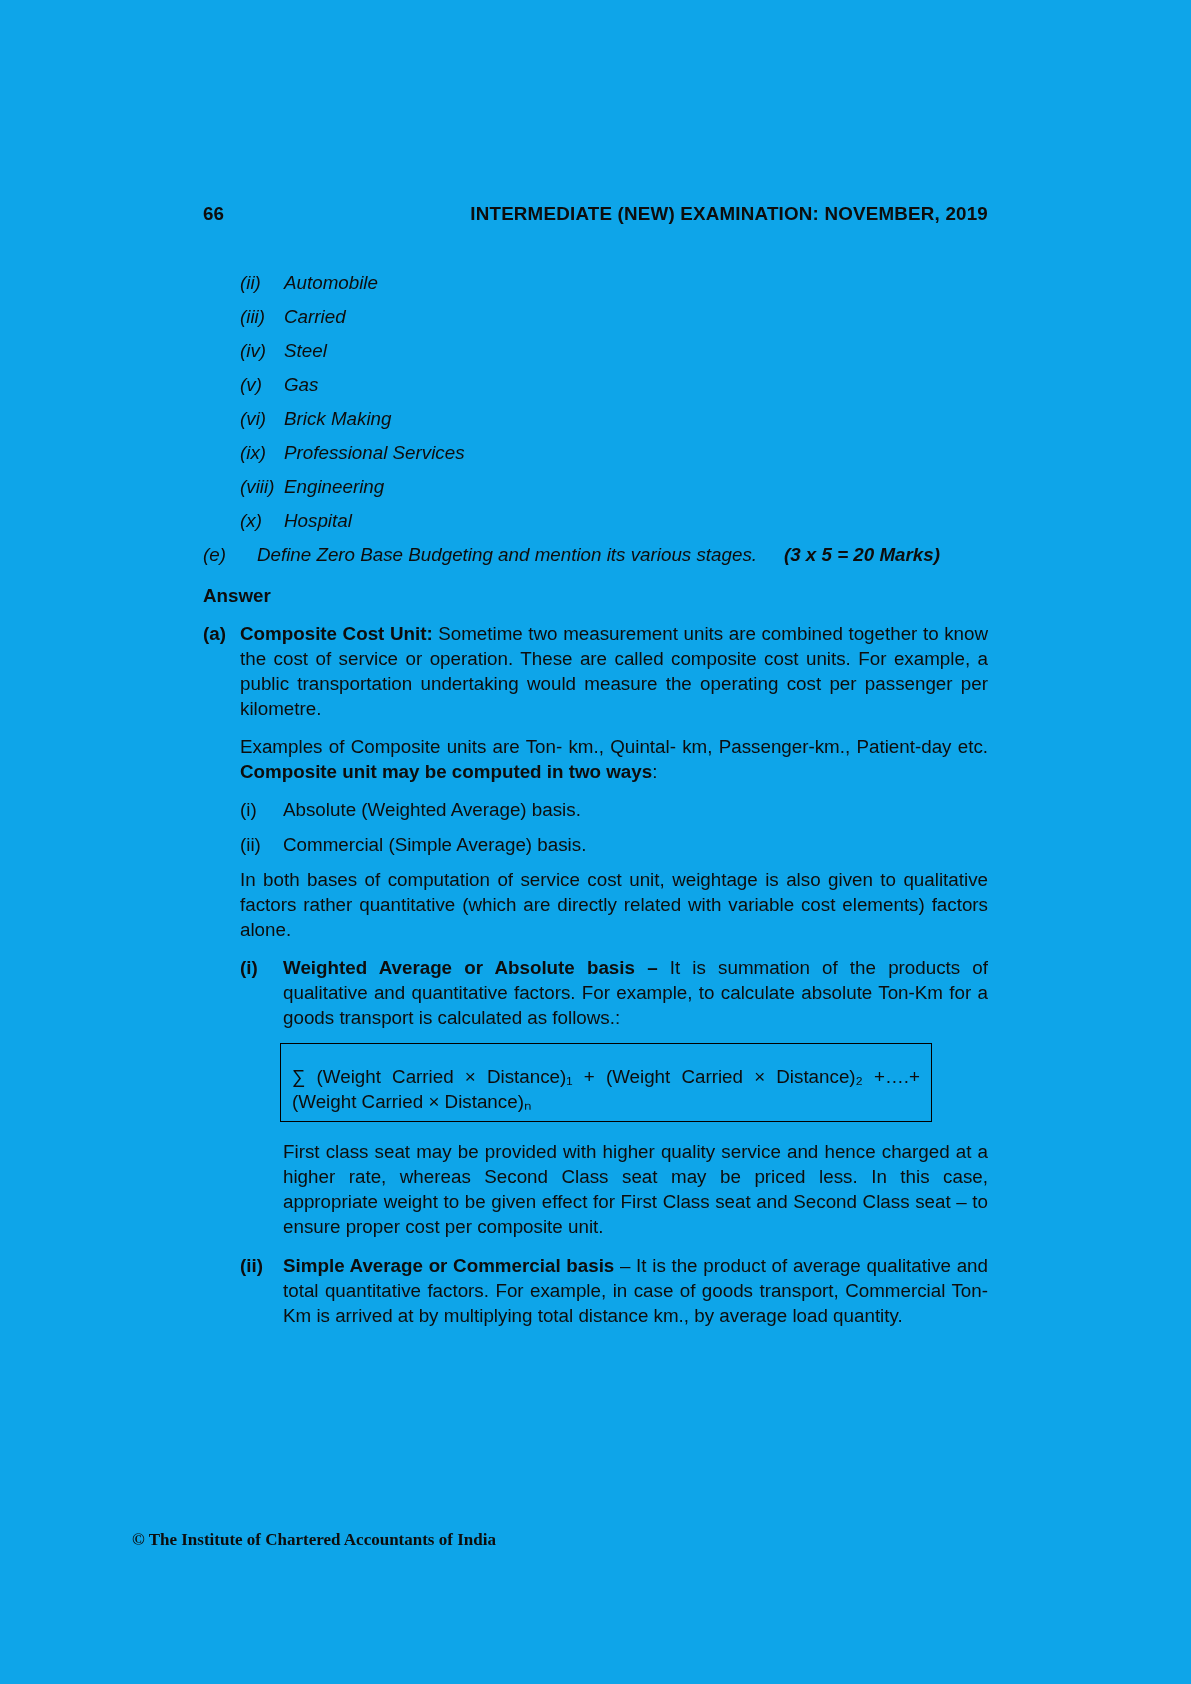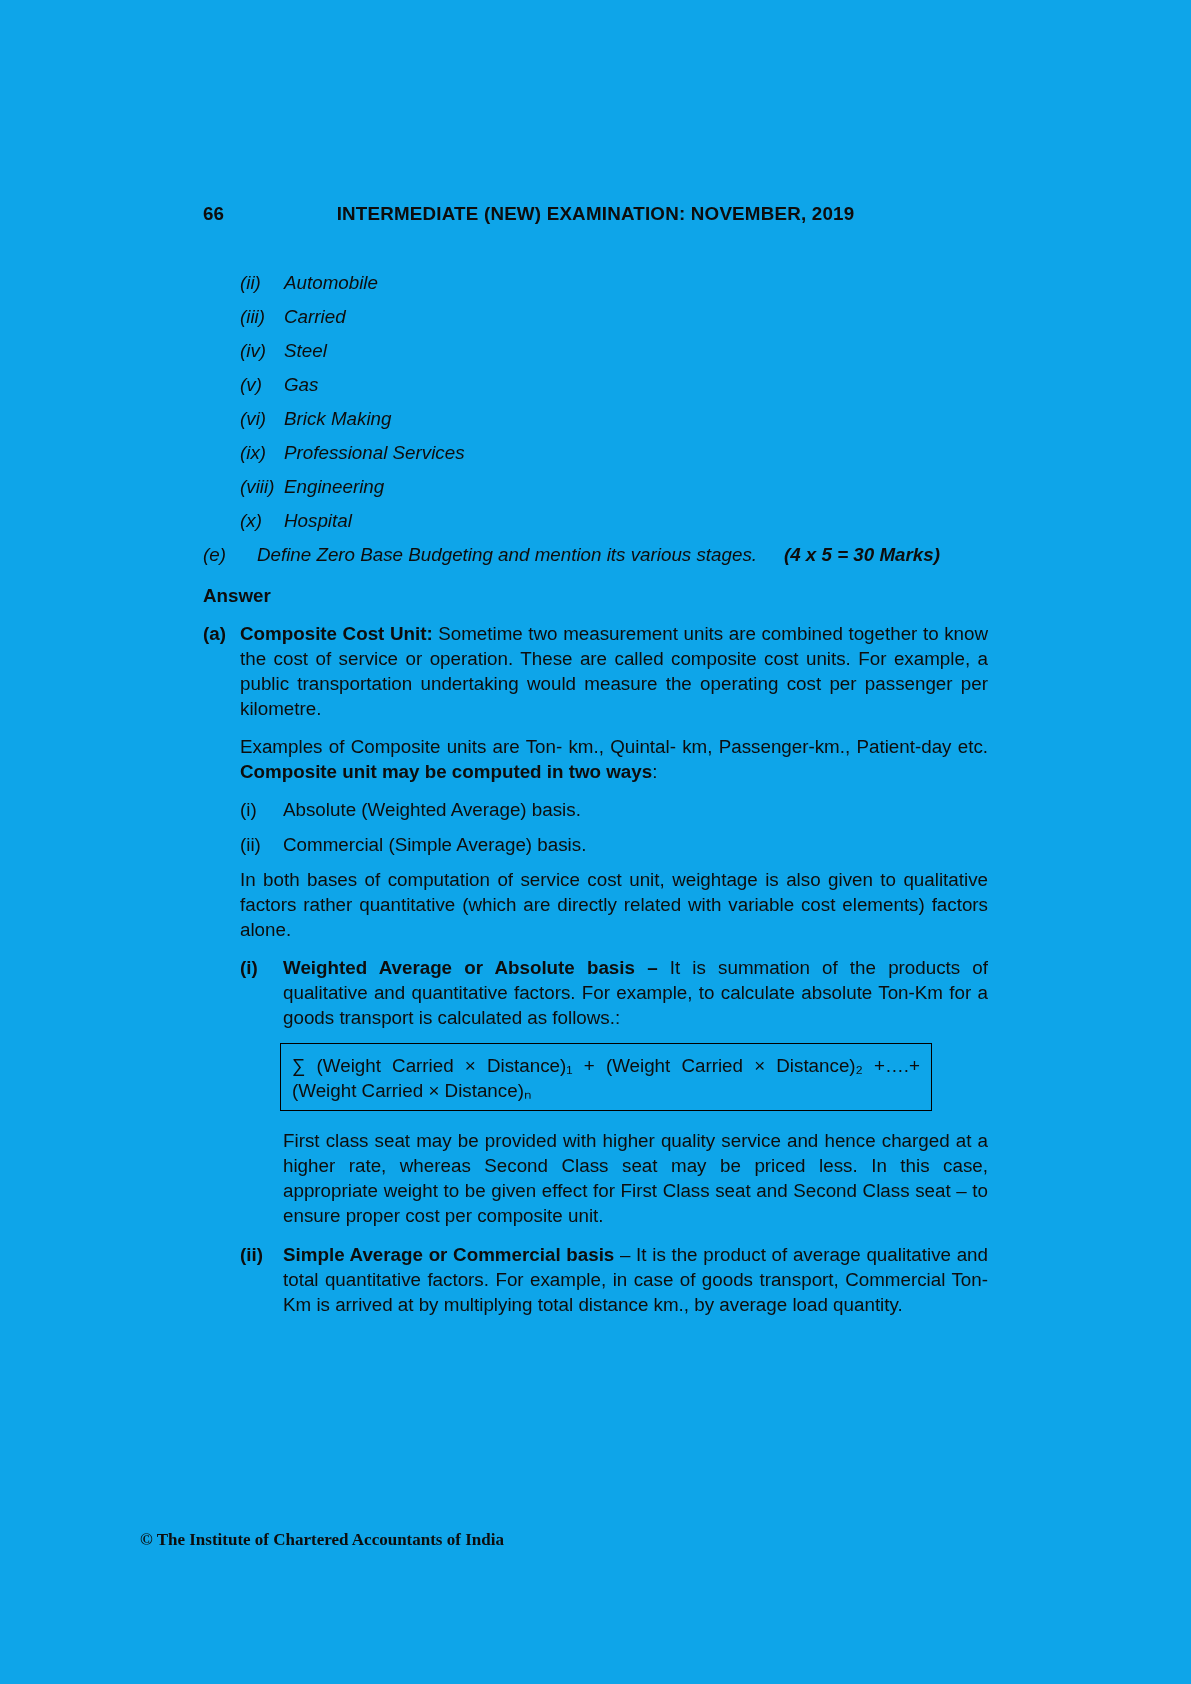--- a/index.html
+++ b/index.html
@@ -6,21 +6,21 @@
   html, body { margin: 0; padding: 0; background: #ffffff; }
   .page {
     width: 1191px; height: 1684px; position: relative; background: #0ea5e9;
     font-family: "Liberation Sans", sans-serif; font-size: 18.8px;
     line-height: 25px; color: #0d0d0d; overflow: hidden;
   }
   .content { position: absolute; left: 203px; top: 201px; width: 785px; }
 
   .page-header { position: relative; height: 25px; margin-bottom: 44px; }
   .page-num { position: absolute; left: 0; top: 0; font-weight: bold; }
-  .header-title { display: block; text-align: center; font-weight: bold; letter-spacing: 0.2px; }
+  .header-title { display: block; text-align: right; font-weight: bold; letter-spacing: 0.2px; }
 
   .industry-list { margin-left: 37px; font-style: italic; }
   .industry-item { display: flex; margin-bottom: 9px; }
   .industry-item .num { flex: 0 0 44px; }
 
   .question-e { display: flex; font-style: italic; margin-top: 5px; }
   .question-e .num { flex: 0 0 37px; }
   .question-e .text { flex: 1; text-align: center; }
   .question-e .marks { font-weight: bold; white-space: nowrap; margin-left: 10px; margin-right: 48px; }
 
@@ -34,27 +34,27 @@
   .bases { margin-bottom: 3px; }
   .base-item { display: flex; margin-bottom: 10px; }
   .base-item .num { flex: 0 0 43px; }
 
   .sub-item { display: flex; margin-top: 1px; }
   .sub-item > .num { flex: 0 0 43px; font-weight: bold; }
   .sub-item > .body { flex: 1; }
 
   .formula-box {
     border: 1px solid #000; width: 652px; margin: 3px 0 17px -3px;
-    padding: 9px 11px 7px 11px; text-align: justify;
+    padding: 20px 11px 7px 11px; text-align: justify;
   }
 
   b { font-weight: bold; }
 
   .page-footer {
-    position: absolute; left: 140px; top: 1527px;
+    position: absolute; left: 132px; top: 1527px;
     font-family: "Liberation Serif", serif; font-weight: bold; font-size: 17px;
   }
 </style>
 </head>
 <body>
 
 <div class="page">
   <div class="content">
 
     <header class="page-header">
@@ -93,21 +93,21 @@
       </div>
       <div class="industry-item">
         <span class="num">(x)</span>
         <span class="label">Hospital</span>
       </div>
     </div>
 
     <div class="question-e">
       <span class="num">(e)</span>
       <span class="text">Define Zero Base Budgeting and mention its various stages.</span>
-      <span class="marks">(4 x 5 = 30 Marks)</span>
+      <span class="marks">(3 x 5 = 20 Marks)</span>
     </div>
 
     <div class="answer-heading">Answer</div>
 
     <div class="part">
       <span class="num">(a)</span>
       <div class="body">
 
         <p><b>Composite Cost Unit:</b><span> Sometime two measurement units are combined together to know the cost of service or operation. These are called composite cost units. For example, a public transportation undertaking would measure the operating cost per passenger per kilometre.</span></p>
 

